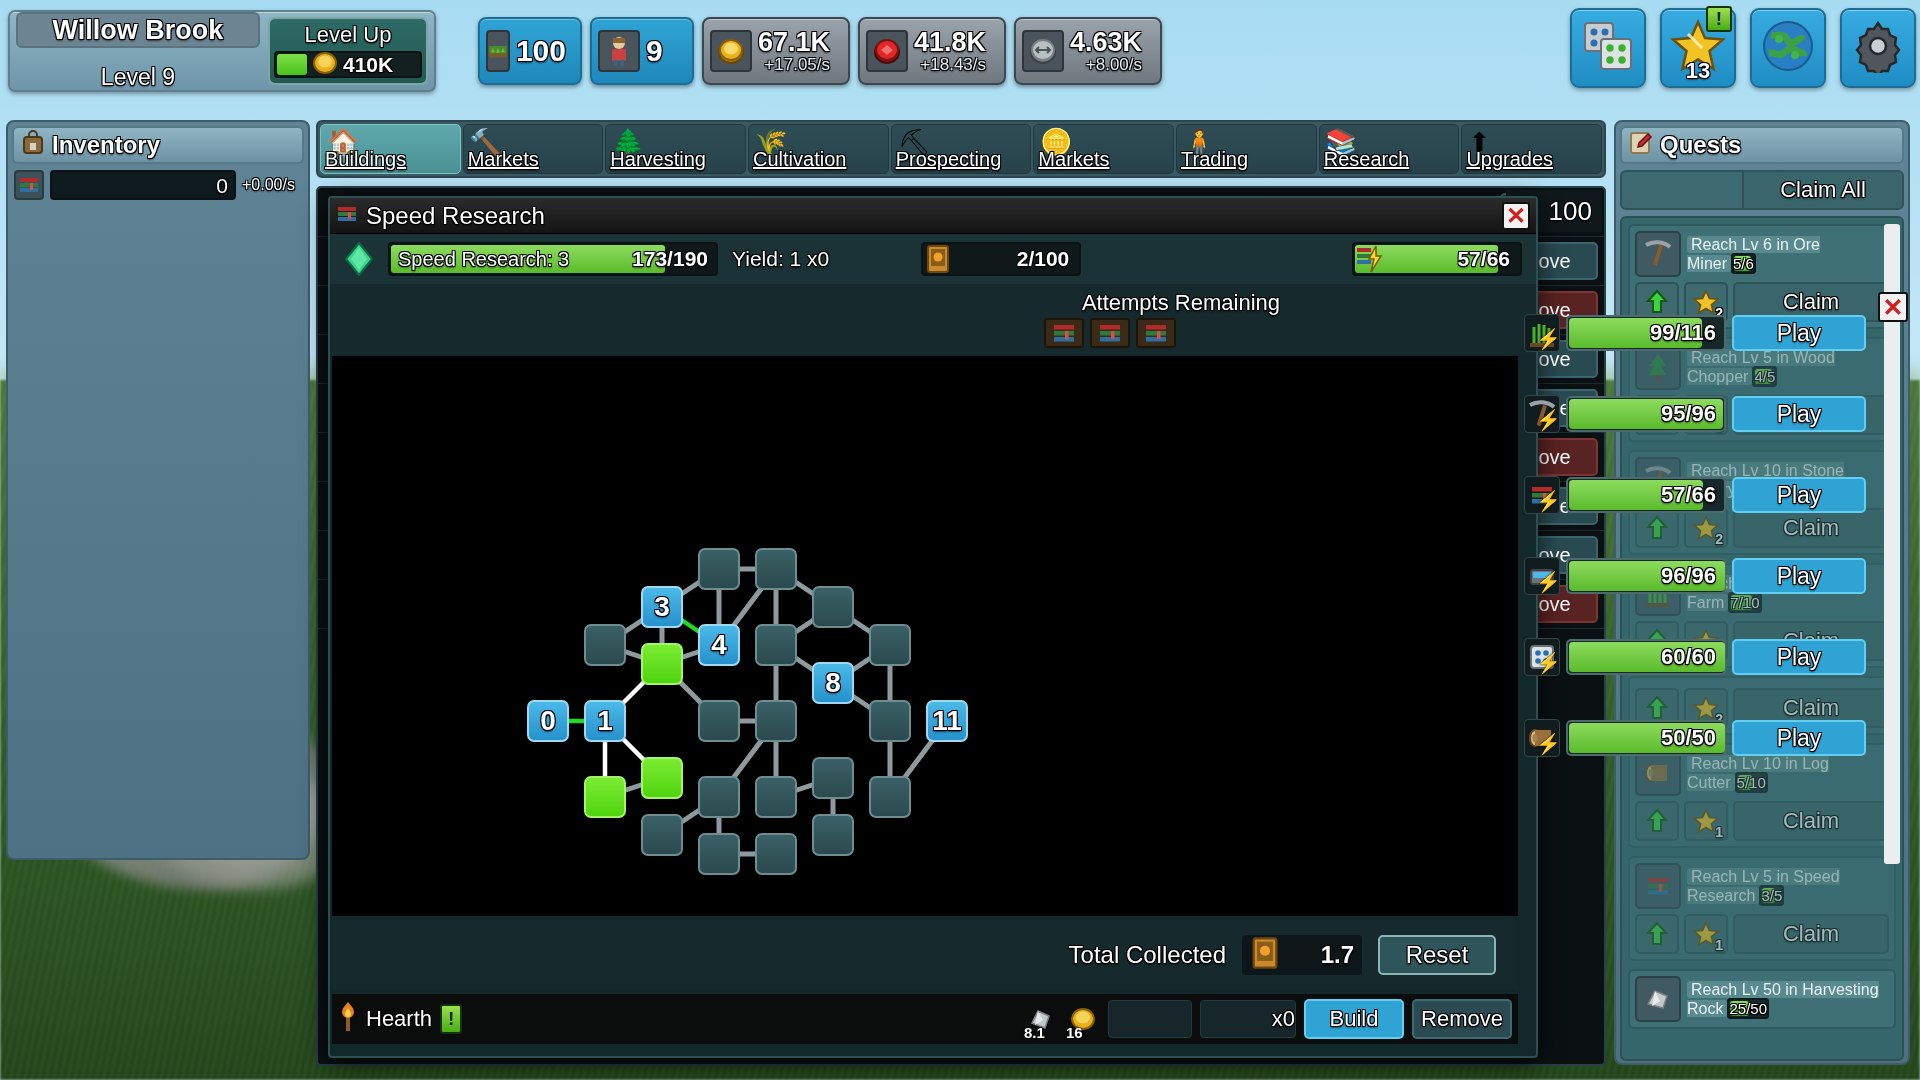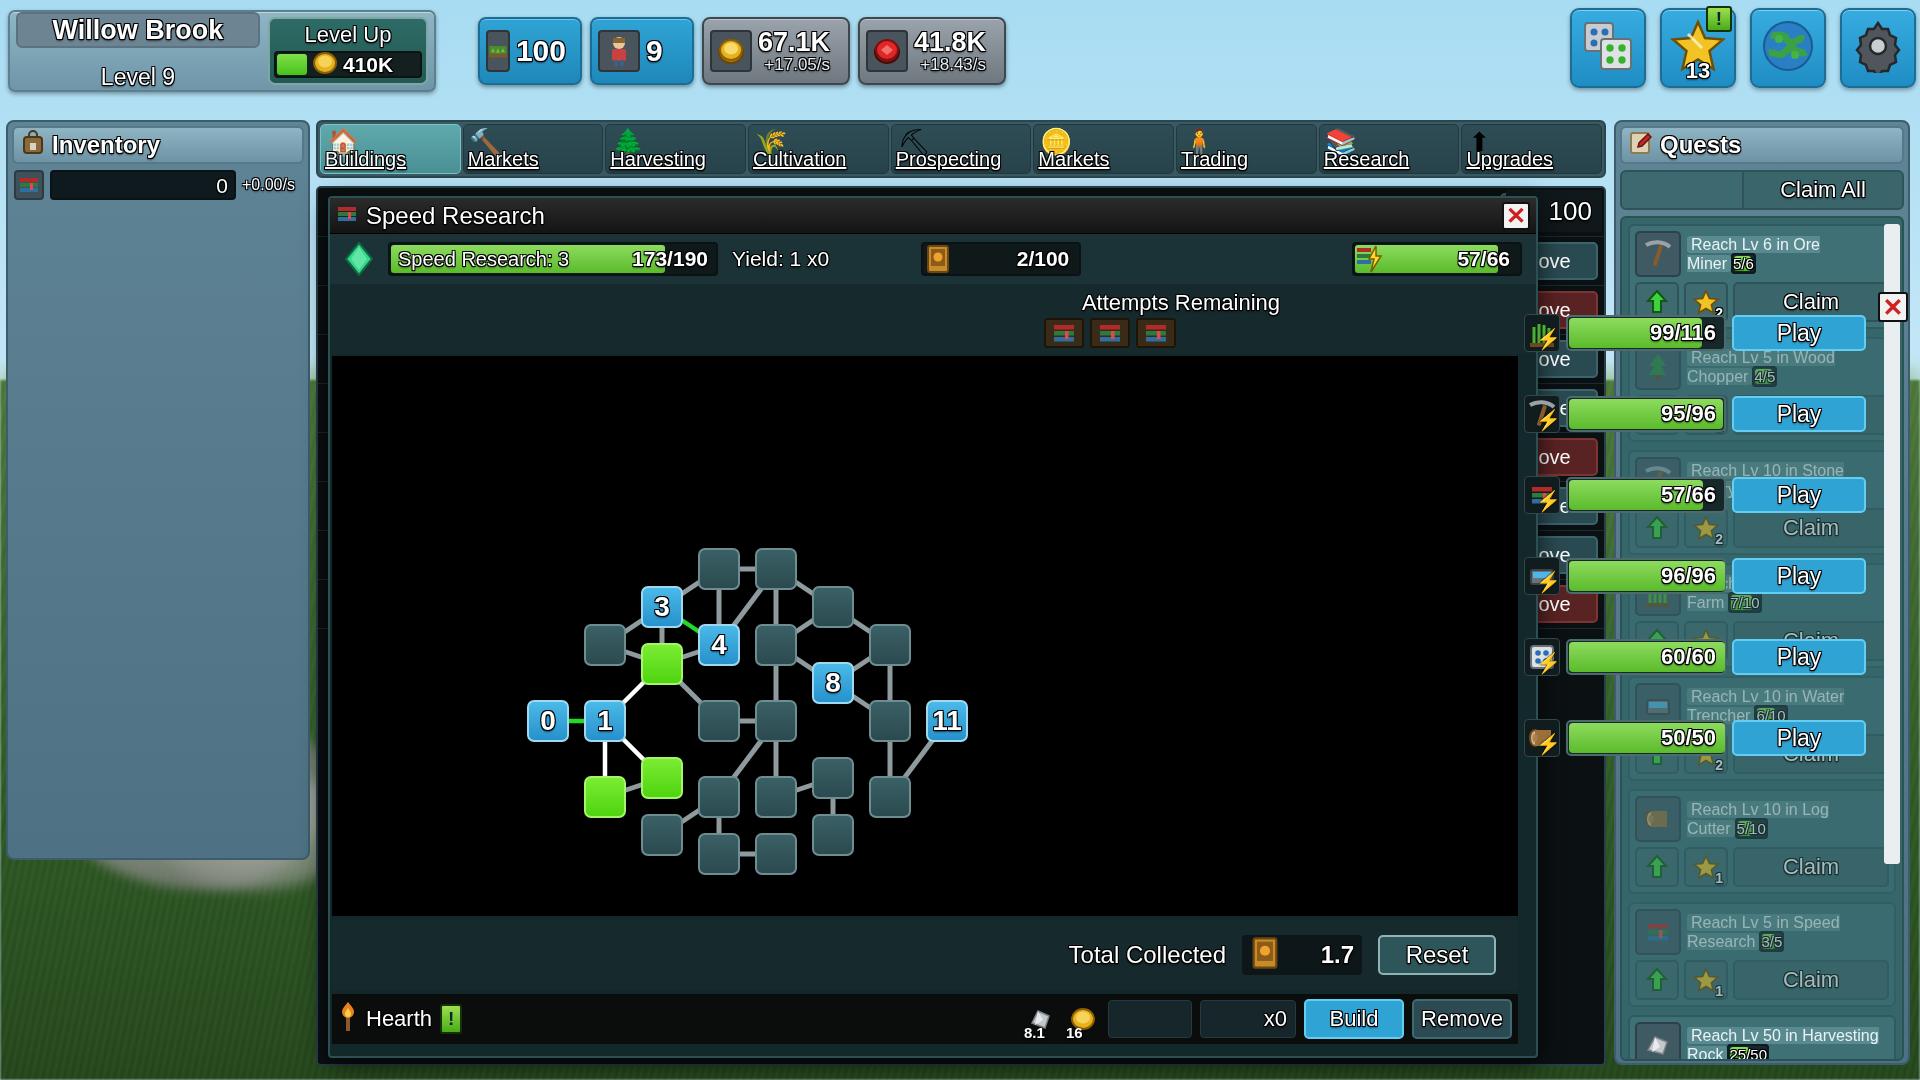--- a/index.html
+++ b/index.html
@@ -170,21 +170,21 @@
 
   #hearthrow { position:absolute; left:2px; top:796px; width:1186px; height:50px; background:#0a0d0c;
      display:flex; align-items:center; gap:8px; padding:0 6px; }
   #hearthrow .hn { color:#fff; font-size:22px; }
   .excl { width:22px; height:30px; background:linear-gradient(#9de04f,#49ac16); border:2px solid #16300a; border-radius:3px;
      color:#123; font-size:19px; font-weight:bold; display:flex; align-items:center; justify-content:center; }
   .costicon { position:relative; width:34px; height:40px; display:flex; align-items:center; justify-content:center; }
   .costicon .cn { position:absolute; left:0; bottom:-2px; color:#fff; font-size:15px; font-weight:bold; text-shadow:0 0 3px #000,1px 1px 0 #000;margin-top:14px; }
   .hslot { width:84px; height:38px; background:#16262a; border:1px solid #223a40; border-radius:4px; }
   #hx0 { width:96px; height:38px; background:#16262a; border:1px solid #223a40; border-radius:4px;
-     color:#fff; font-size:22px; display:flex; align-items:center; justify-content:flex-end; padding-right:8px; }
+     color:#fff; font-size:22px; display:flex; align-items:center; justify-content:flex-end; }
   #hbuild { width:100px; height:40px; background:#2fa4d4; border:2px solid #63cdf2; border-radius:5px;
      color:#fff; font-size:22px; display:flex; align-items:center; justify-content:center;text-align:right; }
   #hremove { width:100px; height:40px; background:#2b4a52; border:2px solid #3e6a73; border-radius:5px;
      color:#fff; font-size:22px; display:flex; align-items:center; justify-content:center; }
 
   
   #playpanel { position:absolute; left:1524px; top:292px; width:390px; height:510px; }
   #playclose { position:absolute; right:6px; top:0px; width:30px; height:30px; background:#f2f2f2; border:2px solid #111; border-radius:3px;
      display:flex; align-items:center; justify-content:center; color:#cf1f1f; font-size:25px; font-weight:bold; line-height:20px; }
   .playrow { position:absolute; left:0; width:380px; height:46px; display:flex; align-items:center; gap:6px; }
@@ -274,20 +274,33 @@
           <ellipse cx="16" cy="15" rx="11" ry="10" fill="#e02626" stroke="#7d1010" stroke-width="2"></ellipse>
           <path d="M10 15l6-5 6 5-6 5z" fill="#f2706e"></path>
         </svg>
     </span>
     <span class="stack">
       <span class="big outline">41.8K</span>
       <span class="rate outline">+18.43/s</span>
     </span>
   </div>
 
+  <div class="pill grey" style="left:1014px; width:148px;">
+    <span class="ico">
+      <svg width="32" height="32" viewBox="0 0 32 32">
+          <ellipse cx="16" cy="17" rx="12" ry="11" fill="#6d7378" stroke="#3d4145" stroke-width="2"></ellipse>
+          <ellipse cx="16" cy="15" rx="11" ry="10" fill="#b9c0c4" stroke="#7a8186" stroke-width="2"></ellipse>
+          <path d="M9 15h14M12 12l-3 3 3 3M20 12l3 3-3 3" stroke="#4c5357" stroke-width="2" fill="none"></path>
+        </svg>
+    </span>
+    <span class="stack">
+      <span class="big outline">4.63K</span>
+      <span class="rate outline">+8.00/s</span>
+    </span>
+  </div>
 
   <div class="sqbtn" style="left:1570px;">
     <span>
       <svg width="54" height="54" viewBox="0 0 54 54">
           <rect x="4" y="4" width="28" height="28" rx="3" fill="#c7ccd0" stroke="#6a7176" stroke-width="2"></rect>
           <circle cx="13" cy="13" r="3.5" fill="#2a6fb5"></circle>
           <circle cx="24" cy="13" r="3.5" fill="#2a6fb5"></circle>
           <circle cx="13" cy="24" r="3.5" fill="#2a6fb5"></circle>
           <circle cx="24" cy="24" r="3.5" fill="#2a6fb5"></circle>
           <rect x="20" y="20" width="30" height="30" rx="3" fill="#dde2e5" stroke="#6a7176" stroke-width="2"></rect>
@@ -778,29 +791,20 @@
                 <path d="M13 2l3.4 7.6 8.3.7-6.3 5.4 1.9 8.1L13 19.5 5.7 23.8l1.9-8.1L1.3 10.3l8.3-.7z" fill="#f2c324" stroke="#6f4e05" stroke-width="1.6"></path>
               </svg>
               <span class="cnt outline">1</span>
             </span>
             <span class="qclaim">
               <span class="outline">Claim</span>
             </span>
           </div>
         </div>
         <div class="qcard" style="opacity: 0.55;">
-          <div class="qtop">
-            <span class="qicon">
-              <svg width="28" height="28" viewBox="0 0 28 28">
-                <rect x="3" y="8" width="22" height="14" rx="2" fill="#6a7378" stroke="#3c4449" stroke-width="2"></rect>
-                <rect x="5" y="10" width="18" height="6" fill="#4fb6e8"></rect>
-              </svg>
-            </span>
-            <span class="qinfo"><span class="qname">Reach Lv 10 in Water Trencher</span><span class="qbar"><span class="qbarfill" style="width: 60%;"></span><span class="qbartxt outline">6/10</span></span></span>
-          </div>
           <div class="qbot">
             <span class="rwd">
               <svg width="26" height="26" viewBox="0 0 26 26">
                 <path d="M13 2l9 10h-5v11h-8V12H4z" fill="#3fd13f" stroke="#0f5a10" stroke-width="2"></path>
               </svg>
             </span>
             <span class="rwd">
               <svg width="26" height="26" viewBox="0 0 26 26">
                 <path d="M13 2l3.4 7.6 8.3.7-6.3 5.4 1.9 8.1L13 19.5 5.7 23.8l1.9-8.1L1.3 10.3l8.3-.7z" fill="#f2c324" stroke="#6f4e05" stroke-width="1.6"></path>
               </svg>

